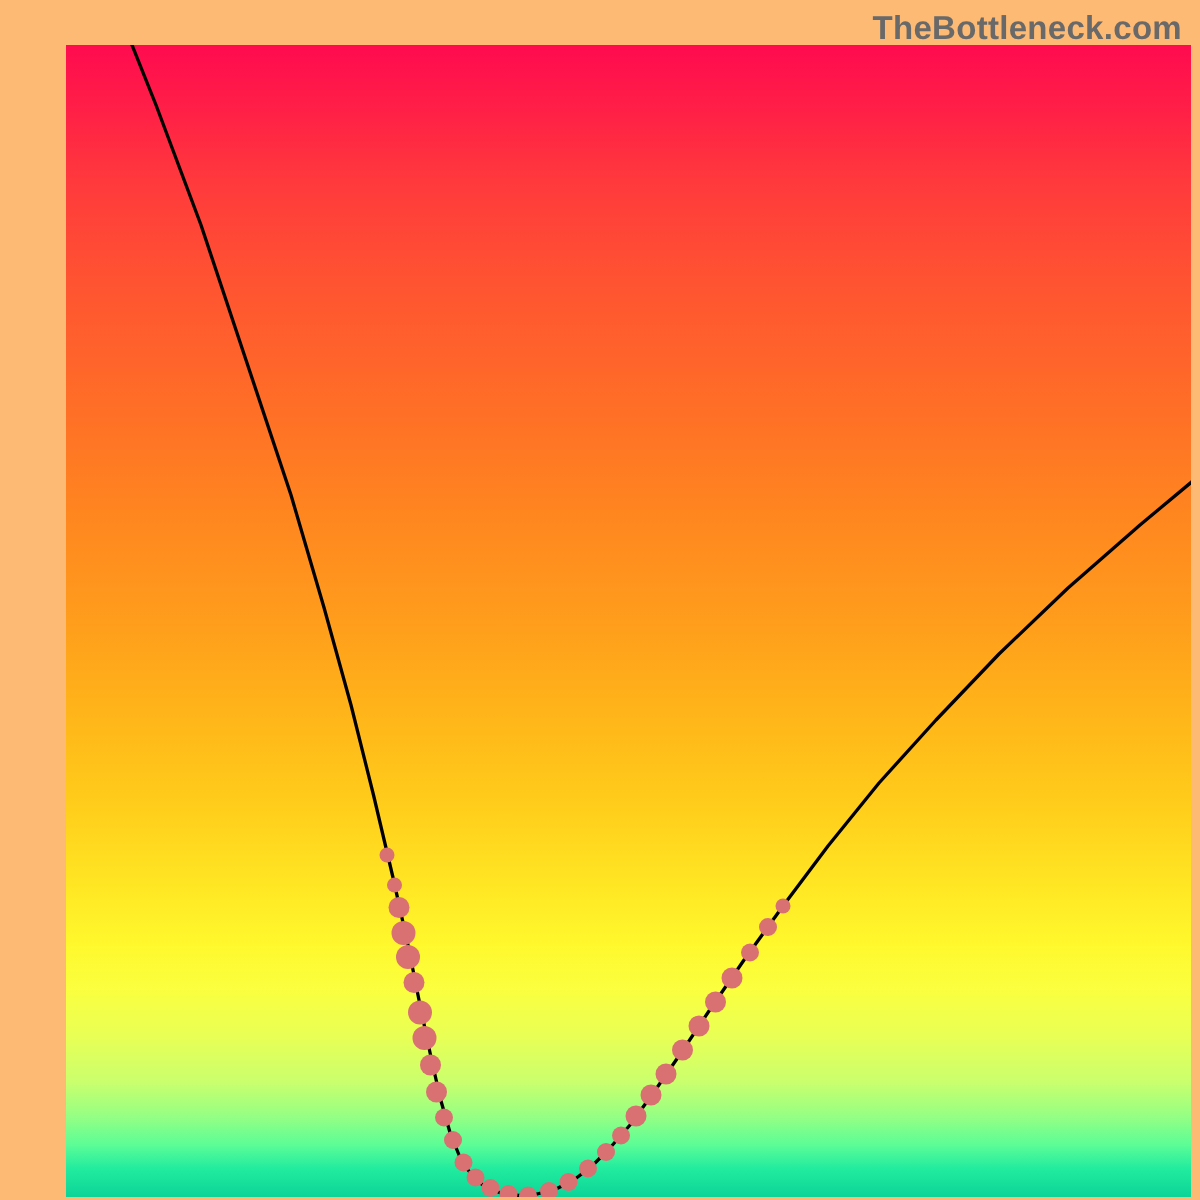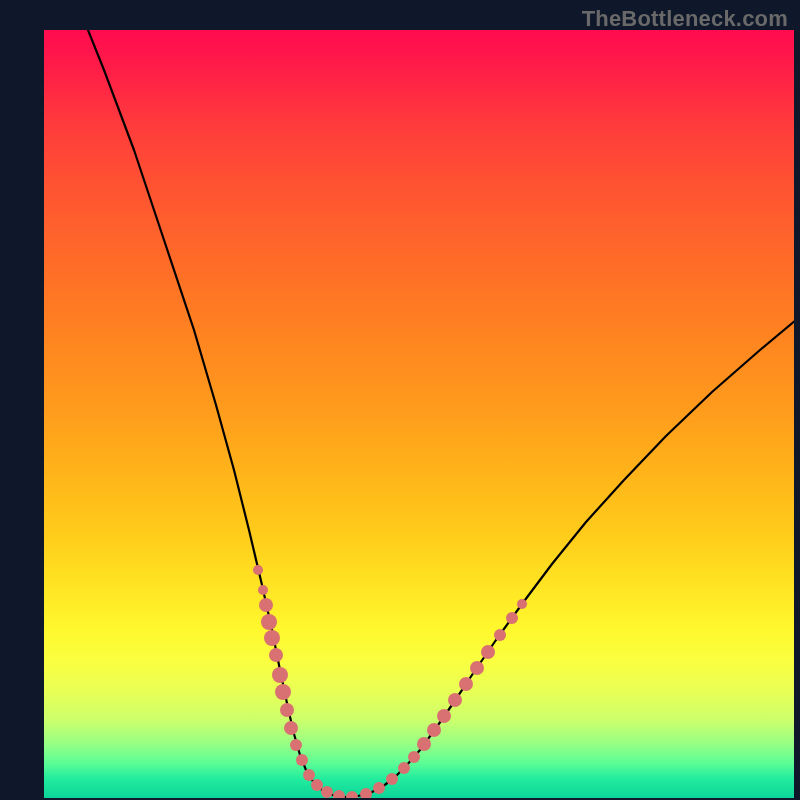--- a/index.html
+++ b/index.html
@@ -7,21 +7,21 @@
     padding: 0;
     width: 800px;
     height: 800px;
     background: #000;
     overflow: hidden;
   }
   .root {
     position: relative;
     width: 800px;
     height: 800px;
-    background: #0f172a;
+    background: #fdba74;
   }
   .watermark {
     position: absolute;
     top: 6px;
     right: 12px;
     font-family: Arial, Helvetica, sans-serif;
     font-size: 22px;
     font-weight: 600;
     color: #696969;
     letter-spacing: 0.2px;

